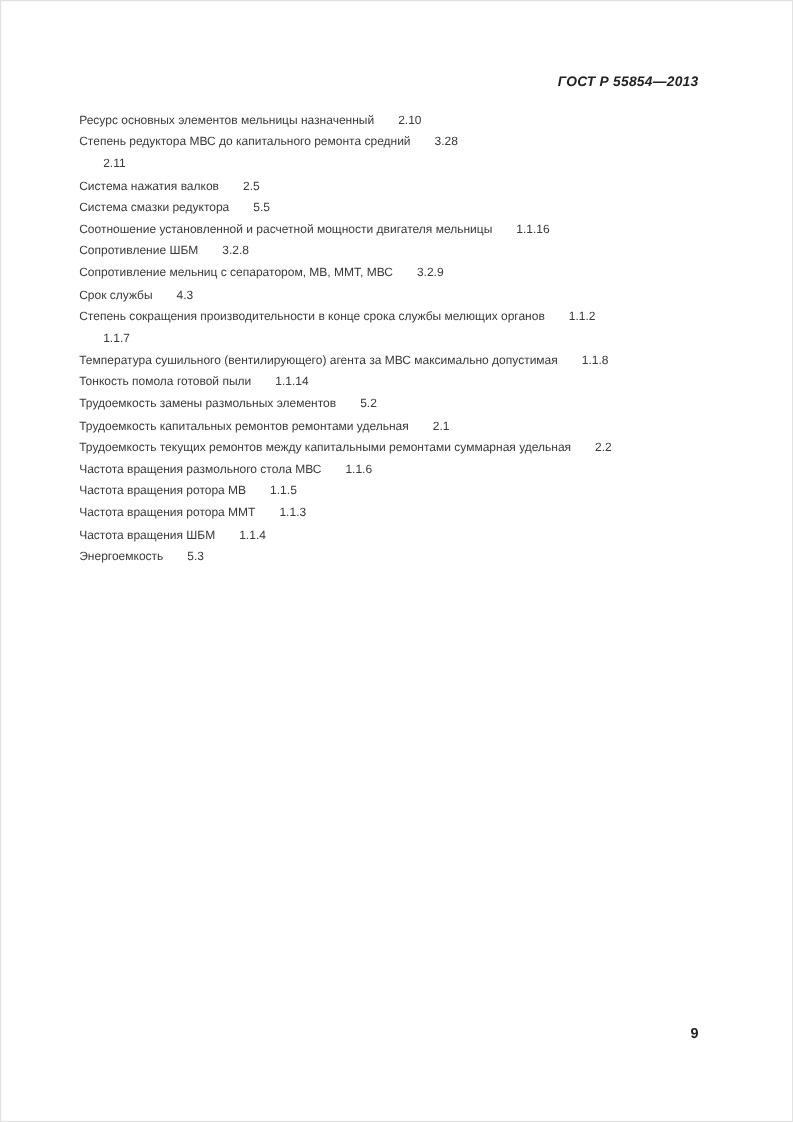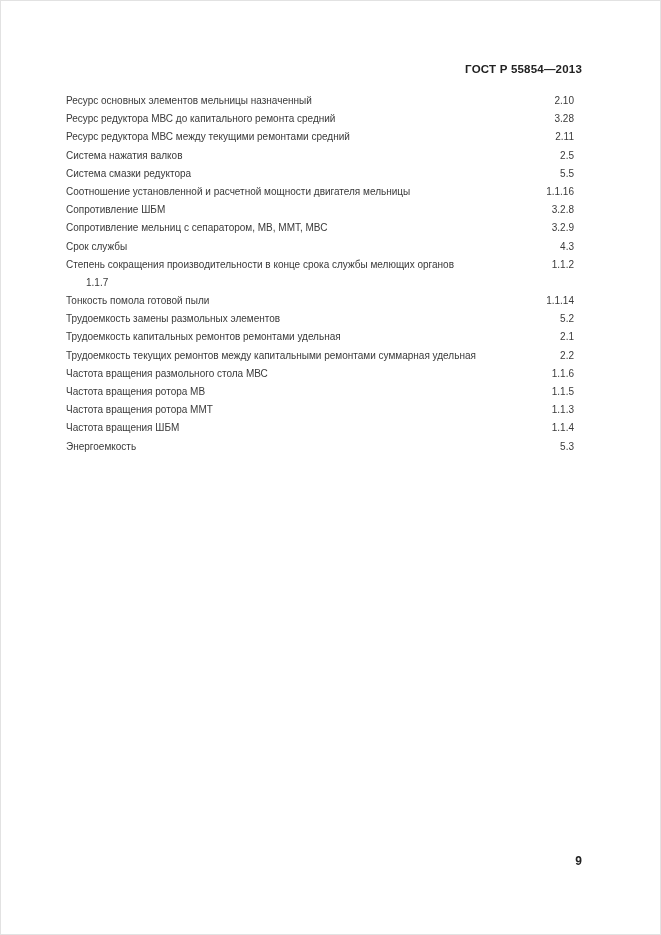--- a/index.html
+++ b/index.html
@@ -20,35 +20,35 @@
   .doc-header {
     position: absolute;
     top: 62px;
     left: 65px;
     right: 78px;
     text-align: right;
     font-size: 11.5px;
     font-weight: bold;
     color: #222222;
     letter-spacing: 0.2px;
+    font-style: italic;
   }
   .index-list {
     position: absolute;
     top: 91px;
     left: 65px;
     right: 86px;
   }
   .index-row {
     display: flex;
-    justify-content: space-between;
+    justify-content: flex-start;
     align-items: baseline;
     height: 18.2px;
     line-height: 18.2px;
     font-size: 10px;
-    gap: 23px;
   }
   .index-row .term {
     text-align: left;
     white-space: nowrap;
     color: #3a3a3a;
   }
   .index-row .ref {
     text-align: right;
     white-space: nowrap;
     color: #3a3a3a;
@@ -74,26 +74,25 @@
     <span>ГОСТ Р 55854—2013</span>
   </div>
 
   <div class="index-list" id="index-list">
     <div class="index-row">
       <span class="term">Ресурс основных элементов мельницы назначенный</span>
       <span class="ref">2.10</span>
     </div>
 
     <div class="index-row">
-      <span class="term">Ресурс редуктора МВС до капитального ремонта средний</span>
+      <span class="term">Степень редуктора МВС до капитального ремонта средний</span>
       <span class="ref">3.28</span>
     </div>
 
     <div class="index-row">
-      <span class="term">Ресурс редуктора МВС между текущими ремонтами средний</span>
       <span class="ref">2.11</span>
     </div>
 
     <div class="index-row">
       <span class="term">Система нажатия валков</span>
       <span class="ref">2.5</span>
     </div>
 
     <div class="index-row">
       <span class="term">Система смазки редуктора</span>
@@ -123,20 +122,24 @@
 
     <div class="index-row">
       <span class="term">Степень сокращения производительности в конце срока службы мелющих органов</span>
       <span class="ref">1.1.2</span>
     </div>
 
     <div class="index-row">
       <span class="ref">1.1.7</span>
     </div>
 
+    <div class="index-row">
+      <span class="term">Температура сушильного (вентилирующего) агента за МВС максимально допустимая</span>
+      <span class="ref">1.1.8</span>
+    </div>
 
     <div class="index-row">
       <span class="term">Тонкость помола готовой пыли</span>
       <span class="ref">1.1.14</span>
     </div>
 
     <div class="index-row">
       <span class="term">Трудоемкость замены размольных элементов</span>
       <span class="ref">5.2</span>
     </div>

